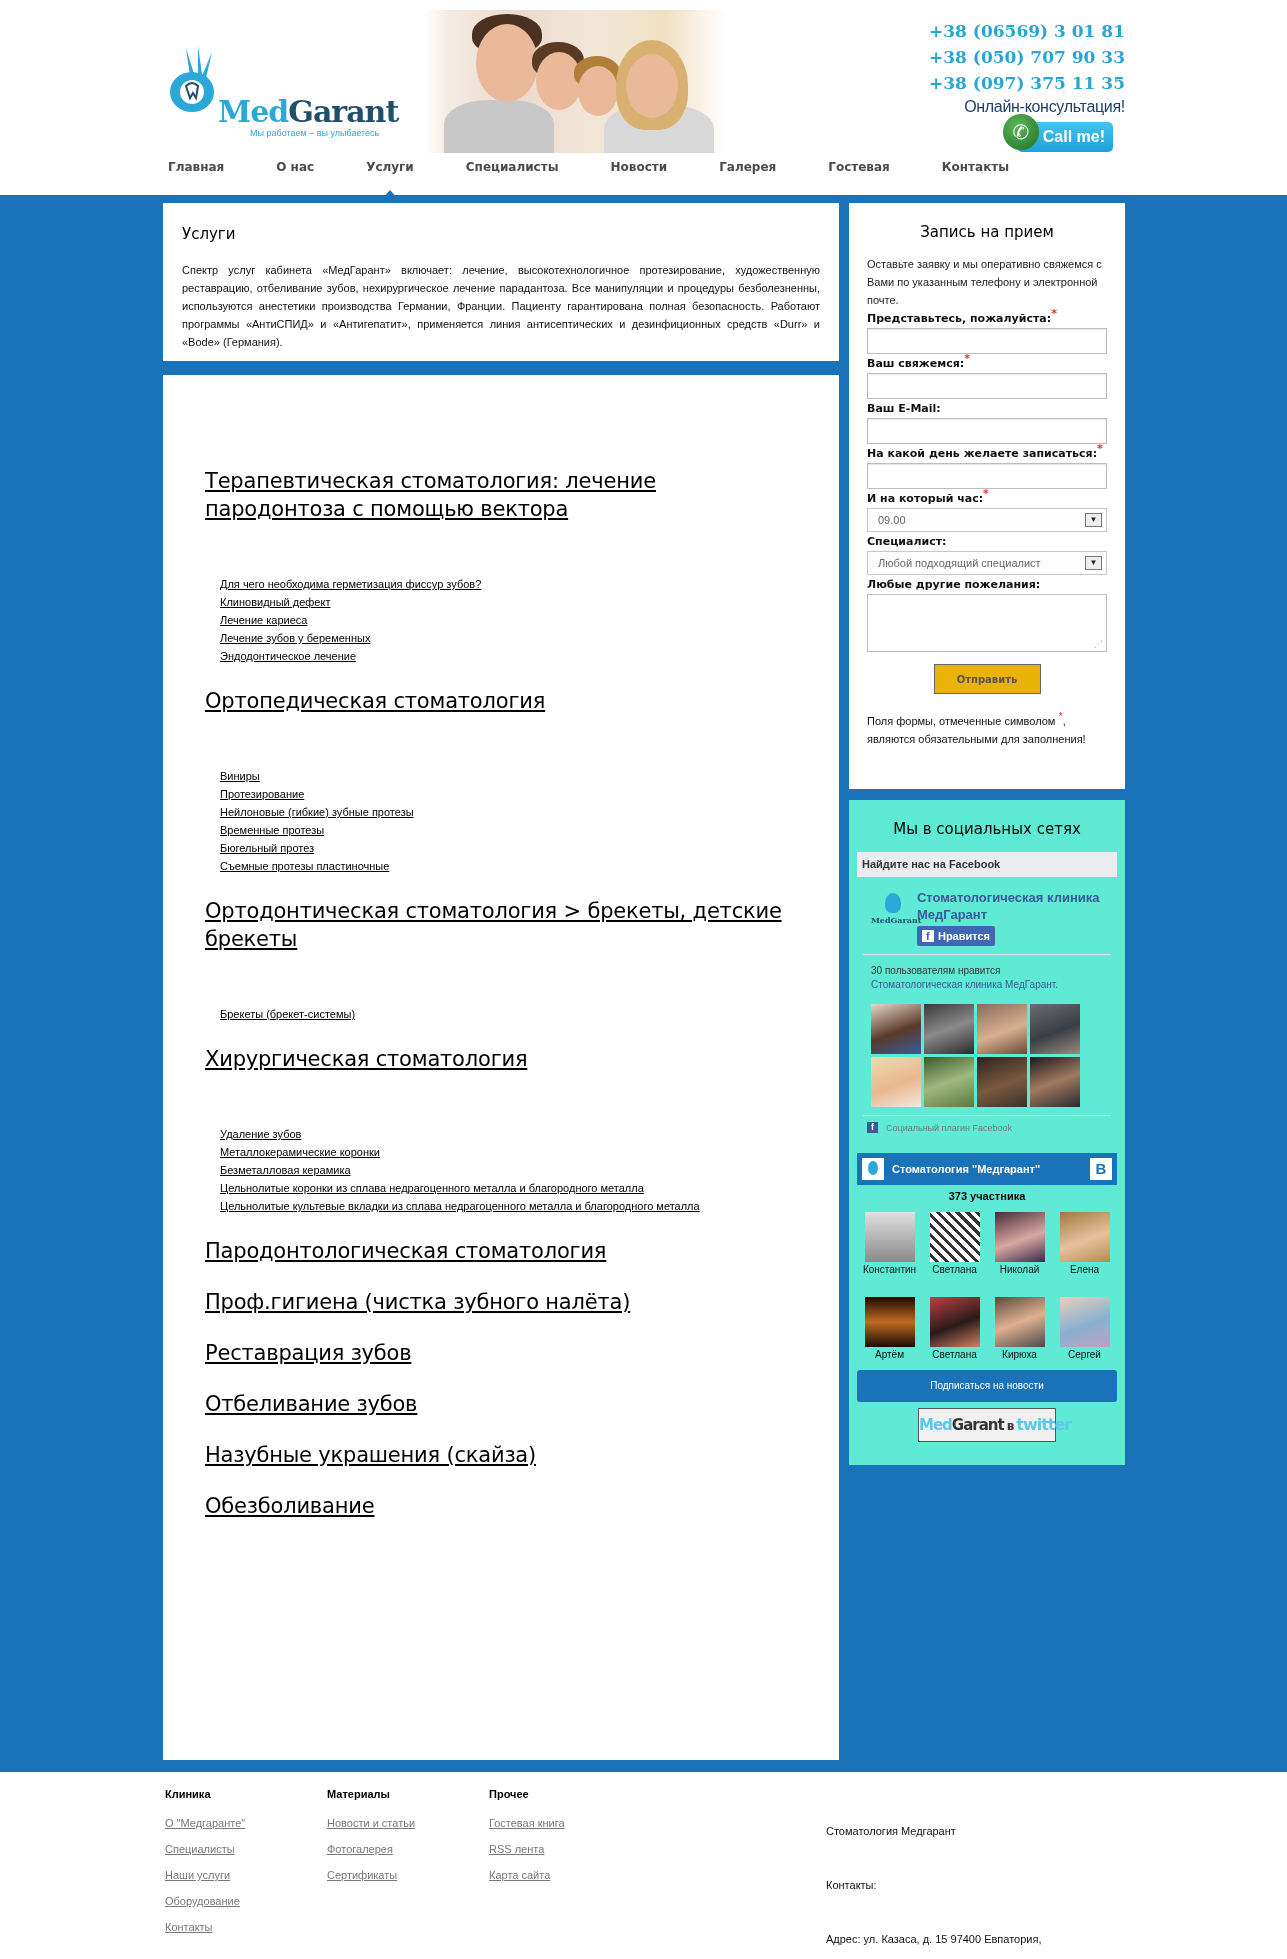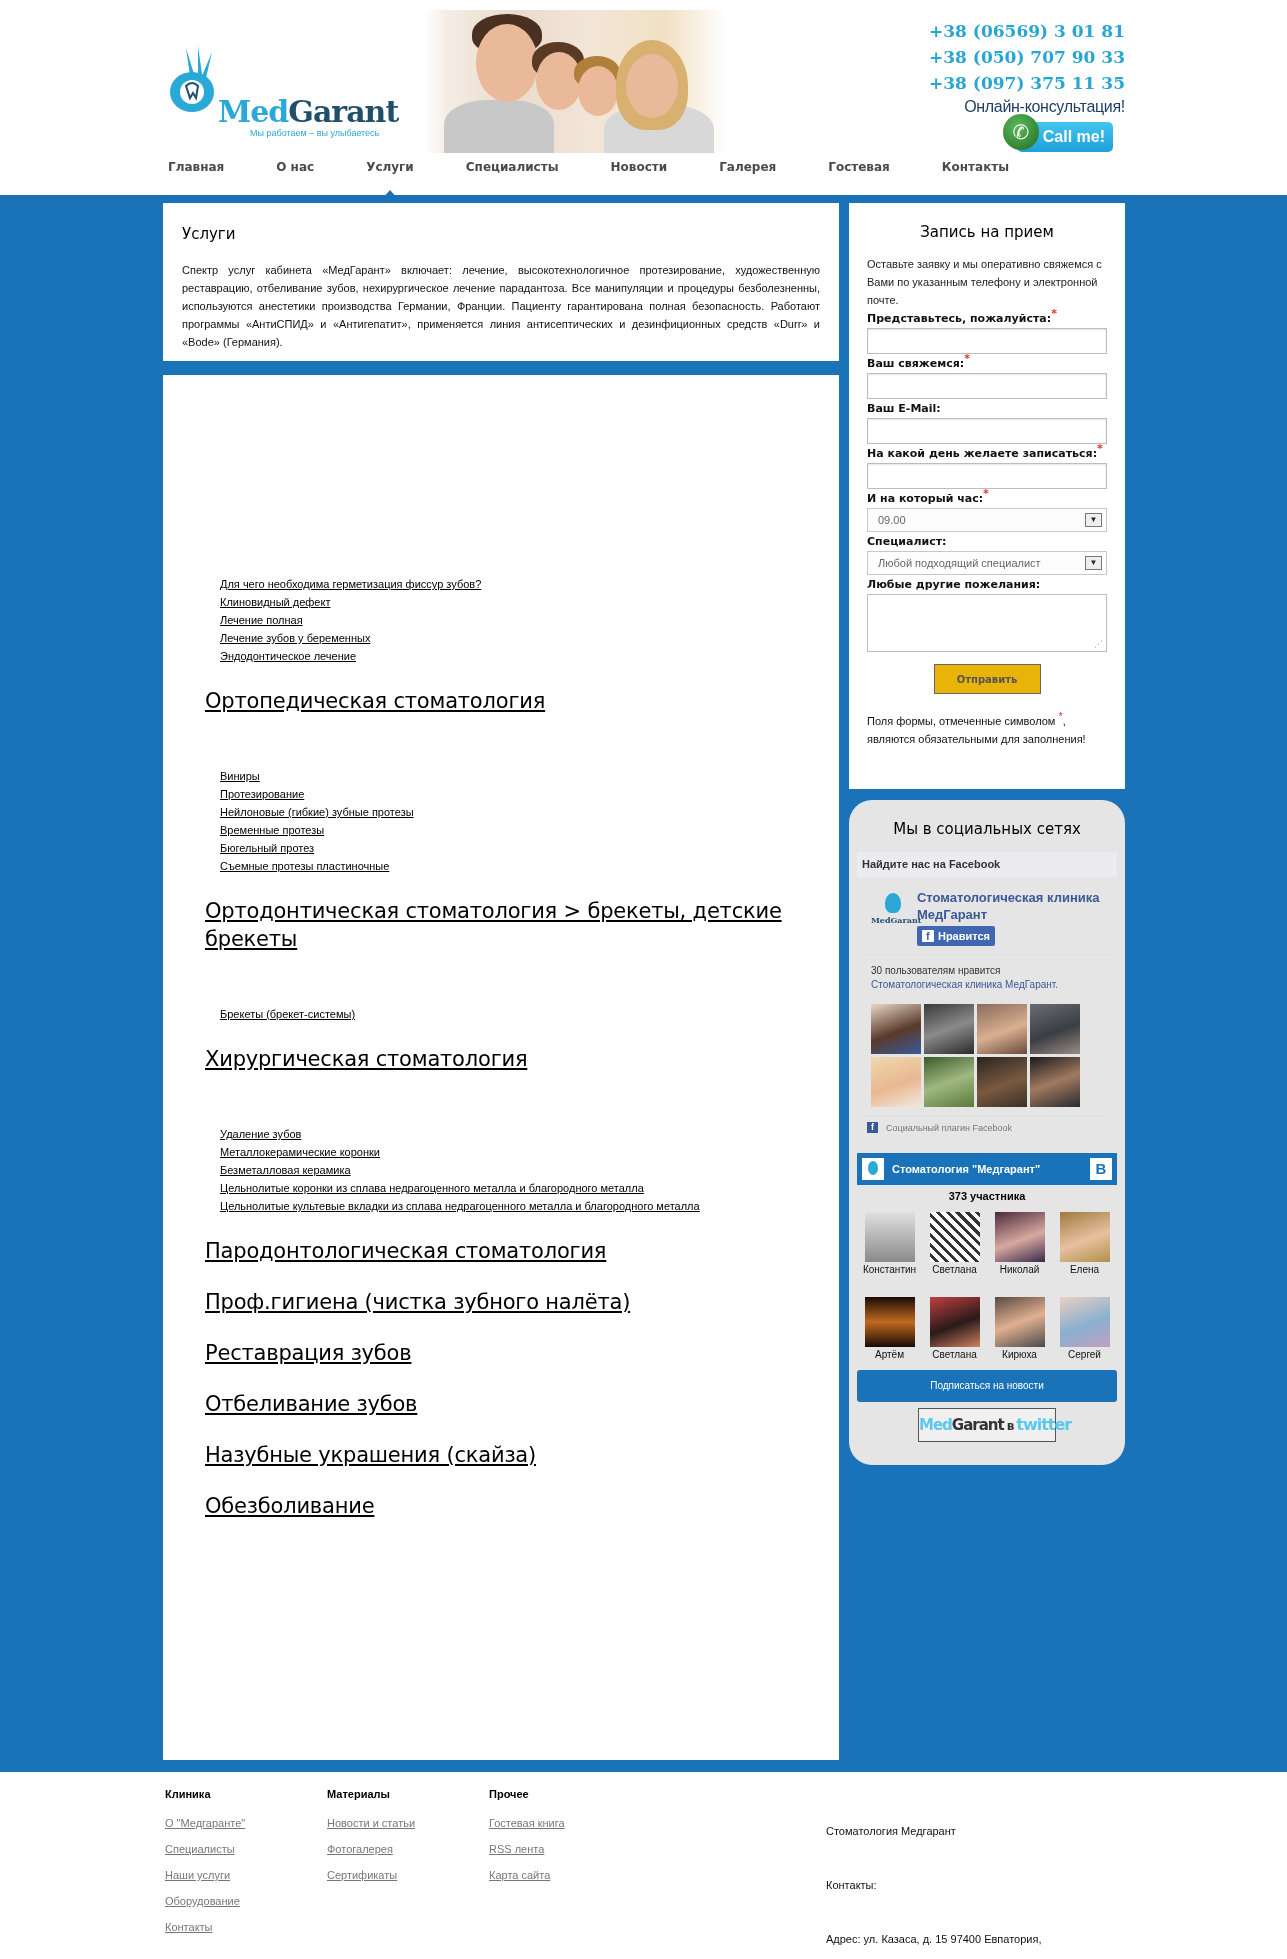--- a/index.html
+++ b/index.html
@@ -52,21 +52,21 @@
   .form-label { font-family: "DejaVu Sans", sans-serif; font-size: 11px; font-weight: bold; color: #111; display: block; margin-top: 3px; line-height: 14px; }
   .req { color: #e03030; font-size: 11px; vertical-align: super; line-height: 0; }
   .form-input { width: 240px; height: 26px; border: 1px solid #bdbdbd; background: #fff; box-shadow: inset 0 1px 2px #e4e4e4; margin: 2px 0 3px; display: block; }
   .form-select { width: 240px; height: 24px; border: 1px solid #c8c8c8; background: #fdfdfd; display: flex; align-items: center; justify-content: space-between; padding: 0 4px 0 10px; font-size: 11px; color: #666; margin: 2px 0 3px; }
   .select-arrow { width: 17px; height: 14px; border: 1px solid #777; background: #eee; font-size: 8px; text-align: center; line-height: 12px; color: #222; }
   .form-textarea { width: 240px; height: 58px; border: 1px solid #bdbdbd; margin: 2px 0; position: relative; }
   .resize-grip { position: absolute; right: 3px; bottom: 2px; font-size: 9px; color: #aaa; }
   .submit-btn { display: block; margin: 12px auto 0; width: 107px; height: 30px; border: 1px solid #666; background: #eab308; font-family: "DejaVu Sans", sans-serif; font-weight: bold; font-size: 10px; color: #555; }
   .form-note { font-size: 11px; line-height: 18px; color: #111; margin-top: 18px; }
 
-  .social-box { position: absolute; left: 849px; top: 605px; width: 276px; height: 665px; background: #e5e5e5; padding: 0 8px; border-radius: 23px; }
+  .social-box { position: absolute; left: 849px; top: 605px; width: 276px; height: 665px; background: #5eead4; padding: 0 8px; }
   .social-title { font-family: "DejaVu Sans", sans-serif; font-size: 15px; text-align: center; margin-top: 20px; margin-bottom: 14px; }
   .fb-header { background: #ebecef; height: 25px; font-size: 11px; font-weight: bold; color: #333; line-height: 25px; padding-left: 5px; }
   .fb-page { display: flex; padding: 12px 8px 8px; border-bottom: 1px solid #e0e0e0; margin: 0 6px; }
   .fb-logo { width: 44px; height: 44px; margin-right: 14px; position: relative; }
   .fb-logo-hand { position: absolute; left: 14px; top: 4px; width: 16px; height: 20px; background: #2aa8d8; border-radius: 50% 50% 40% 40%; }
   .fb-logo-text { position: absolute; left: 0; top: 26px; font-family: "DejaVu Serif", serif; font-size: 8px; color: #1f4f6b; font-weight: bold; }
   .fb-page-name { font-size: 13px; font-weight: bold; color: #3b5998; line-height: 17px; }
   .fb-like-btn { display: inline-flex; align-items: center; background: #4267b2; color: #fff; font-size: 11px; font-weight: bold; height: 20px; padding: 0 5px; border-radius: 2px; margin-top: 3px; }
   .fb-f { background: #fff; color: #4267b2; font-size: 11px; font-weight: bold; width: 12px; height: 12px; line-height: 12px; text-align: center; border-radius: 1px; margin-right: 4px; }
   .fb-count { font-size: 10px; color: #333; margin: 9px 14px 0; line-height: 14px; }
@@ -153,24 +153,27 @@
 </div>
 
 <div class="main">
   <div class="intro-box">
     <div class="intro-title">Услуги</div>
     <div class="intro-text">Спектр услуг кабинета «МедГарант» включает: лечение, высокотехнологичное протезирование, художественную реставрацию, отбеливание зубов, нехирургическое лечение парадантоза. Все манипуляции и процедуры безболезненны, используются анестетики производства Германии, Франции. Пациенту гарантирована полная безопасность. Работают программы «АнтиСПИД» и «Антигепатит», применяется линия антисептических и дезинфиционных средств «Durr» и «Bode» (Германия).</div>
   </div>
 
   <div class="content-box">
 
+    <div class="section" style="top:92px;width:560px">
+      <a class="section-title">Терапевтическая стоматология: лечение пародонтоза с помощью вектора</a>
+    </div>
     <div class="sub-list" style="top:200px">
       <a class="sub-link">Для чего необходима герметизация фиссур зубов?</a>
       <a class="sub-link">Клиновидный дефект</a>
-      <a class="sub-link">Лечение полная</a>
+      <a class="sub-link">Лечение кариеса</a>
       <a class="sub-link">Лечение зубов у беременных</a>
       <a class="sub-link">Эндодонтическое лечение</a>
     </div>
 
     <div class="section" style="top:312px;width:560px">
       <a class="section-title">Ортопедическая стоматология</a>
     </div>
     <div class="sub-list" style="top:392px">
       <a class="sub-link">Виниры</a>
       <a class="sub-link">Протезирование</a>

